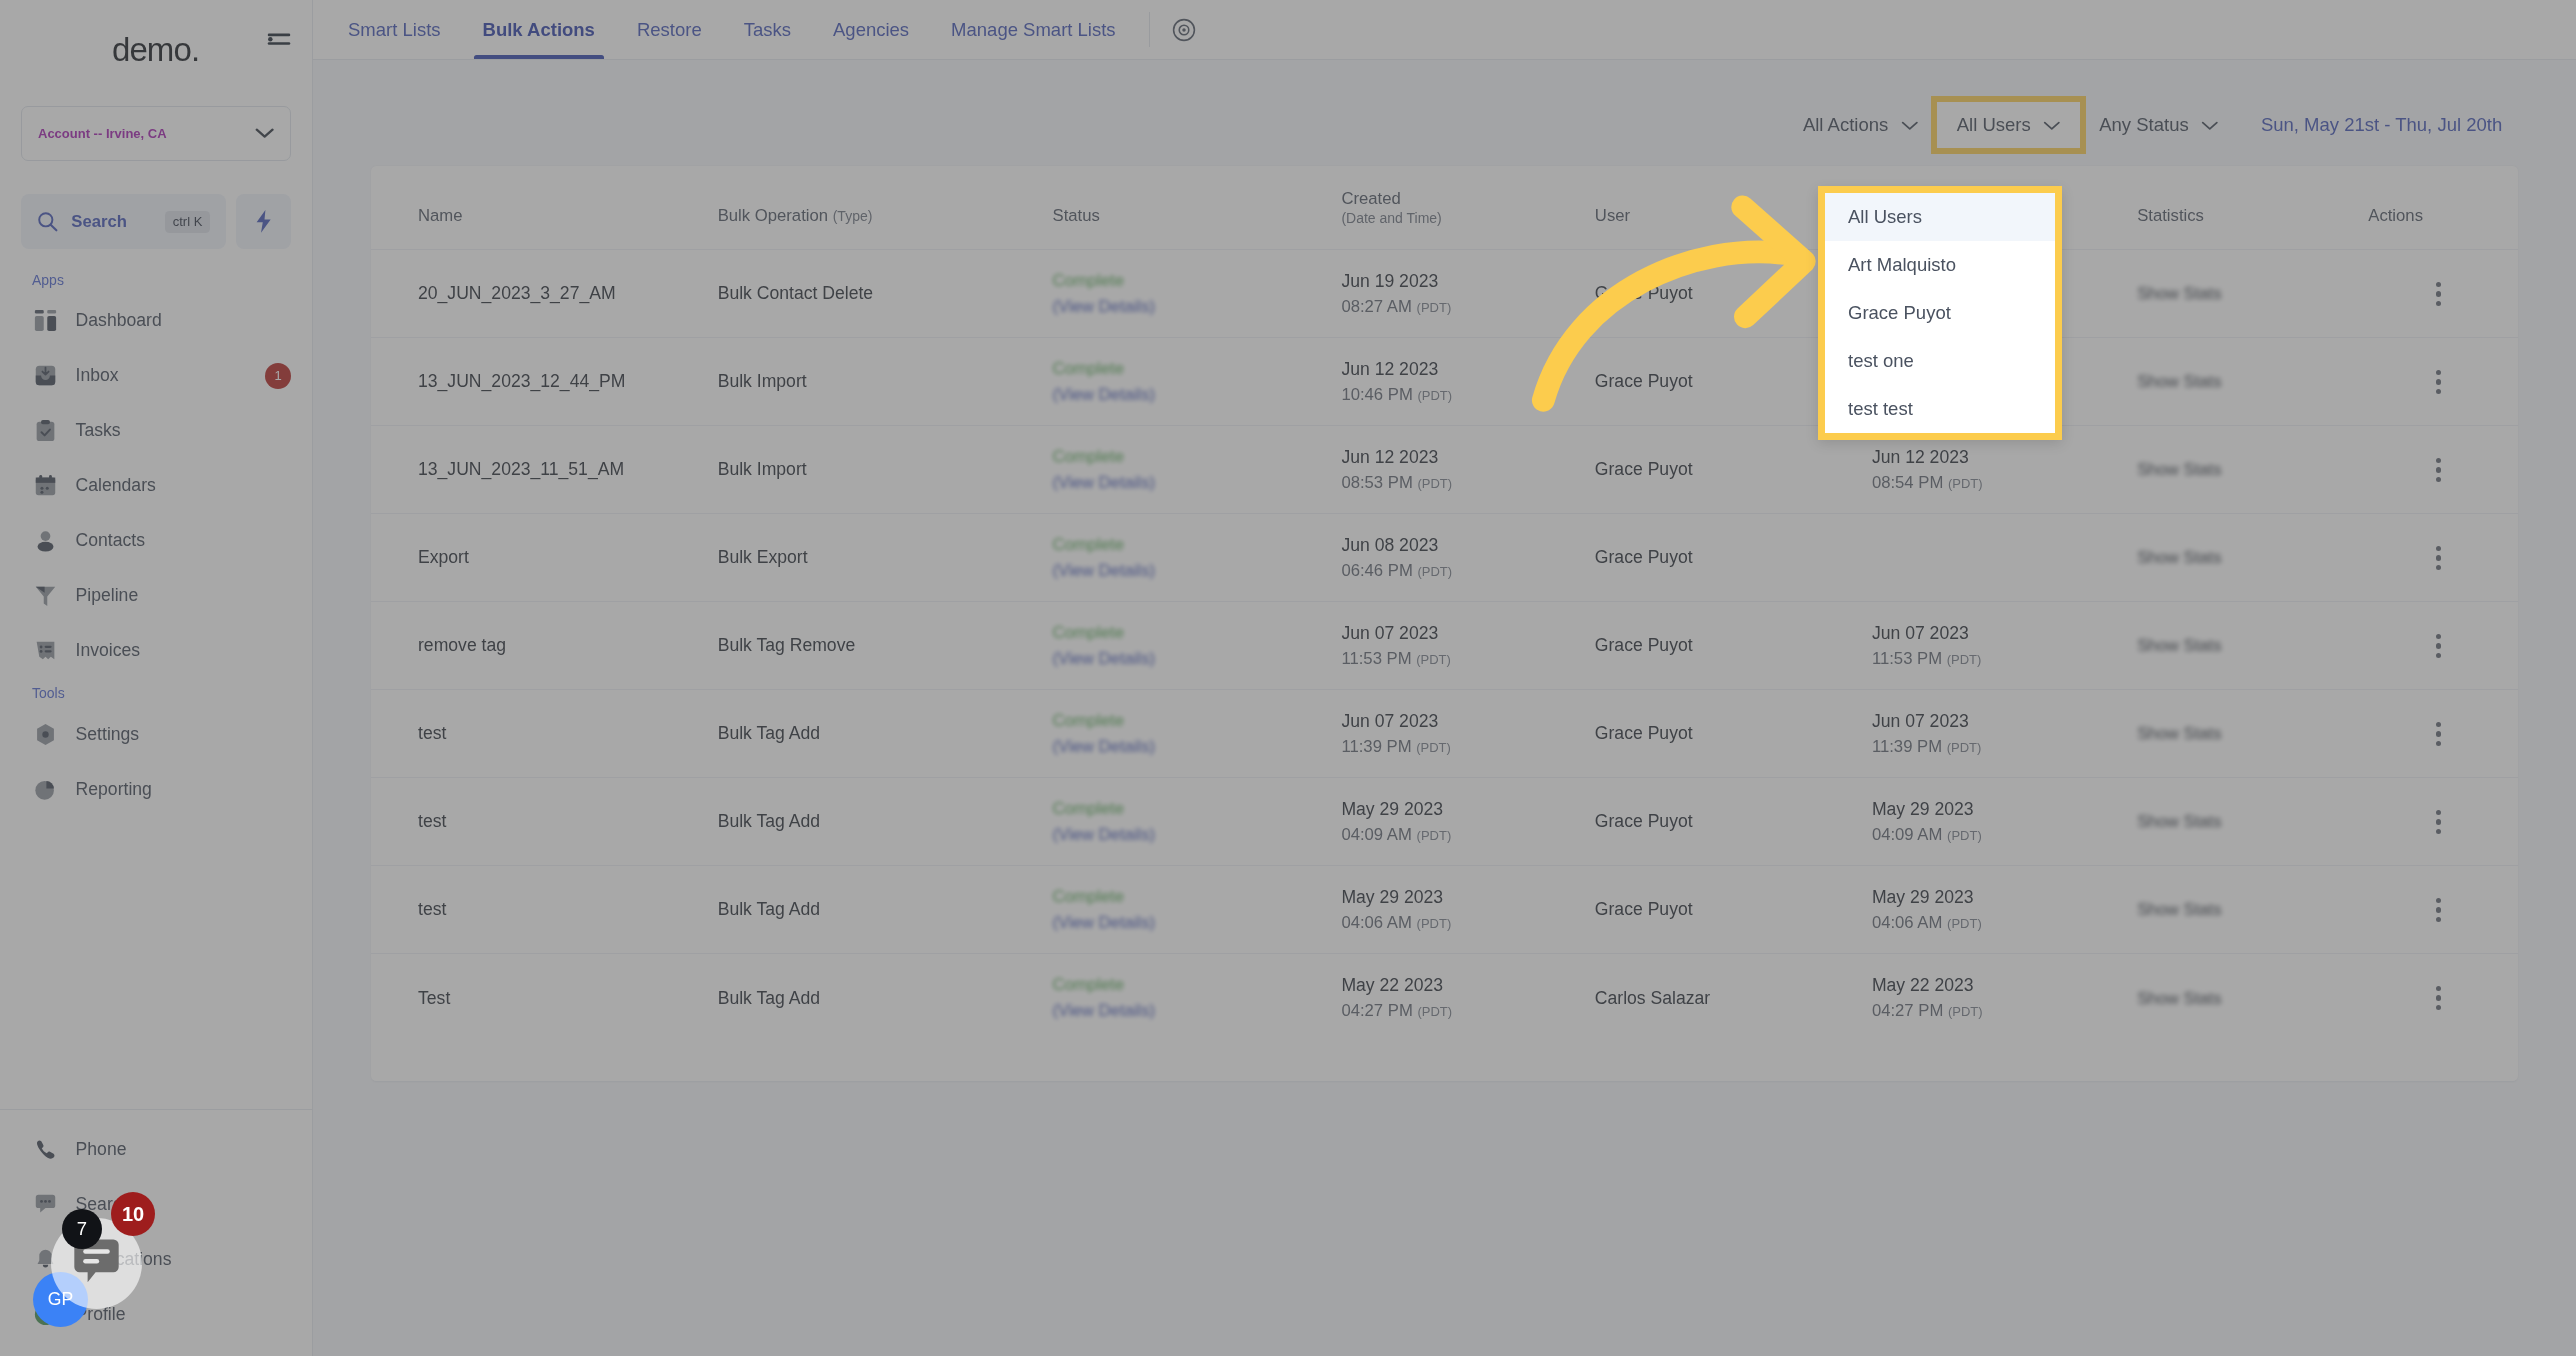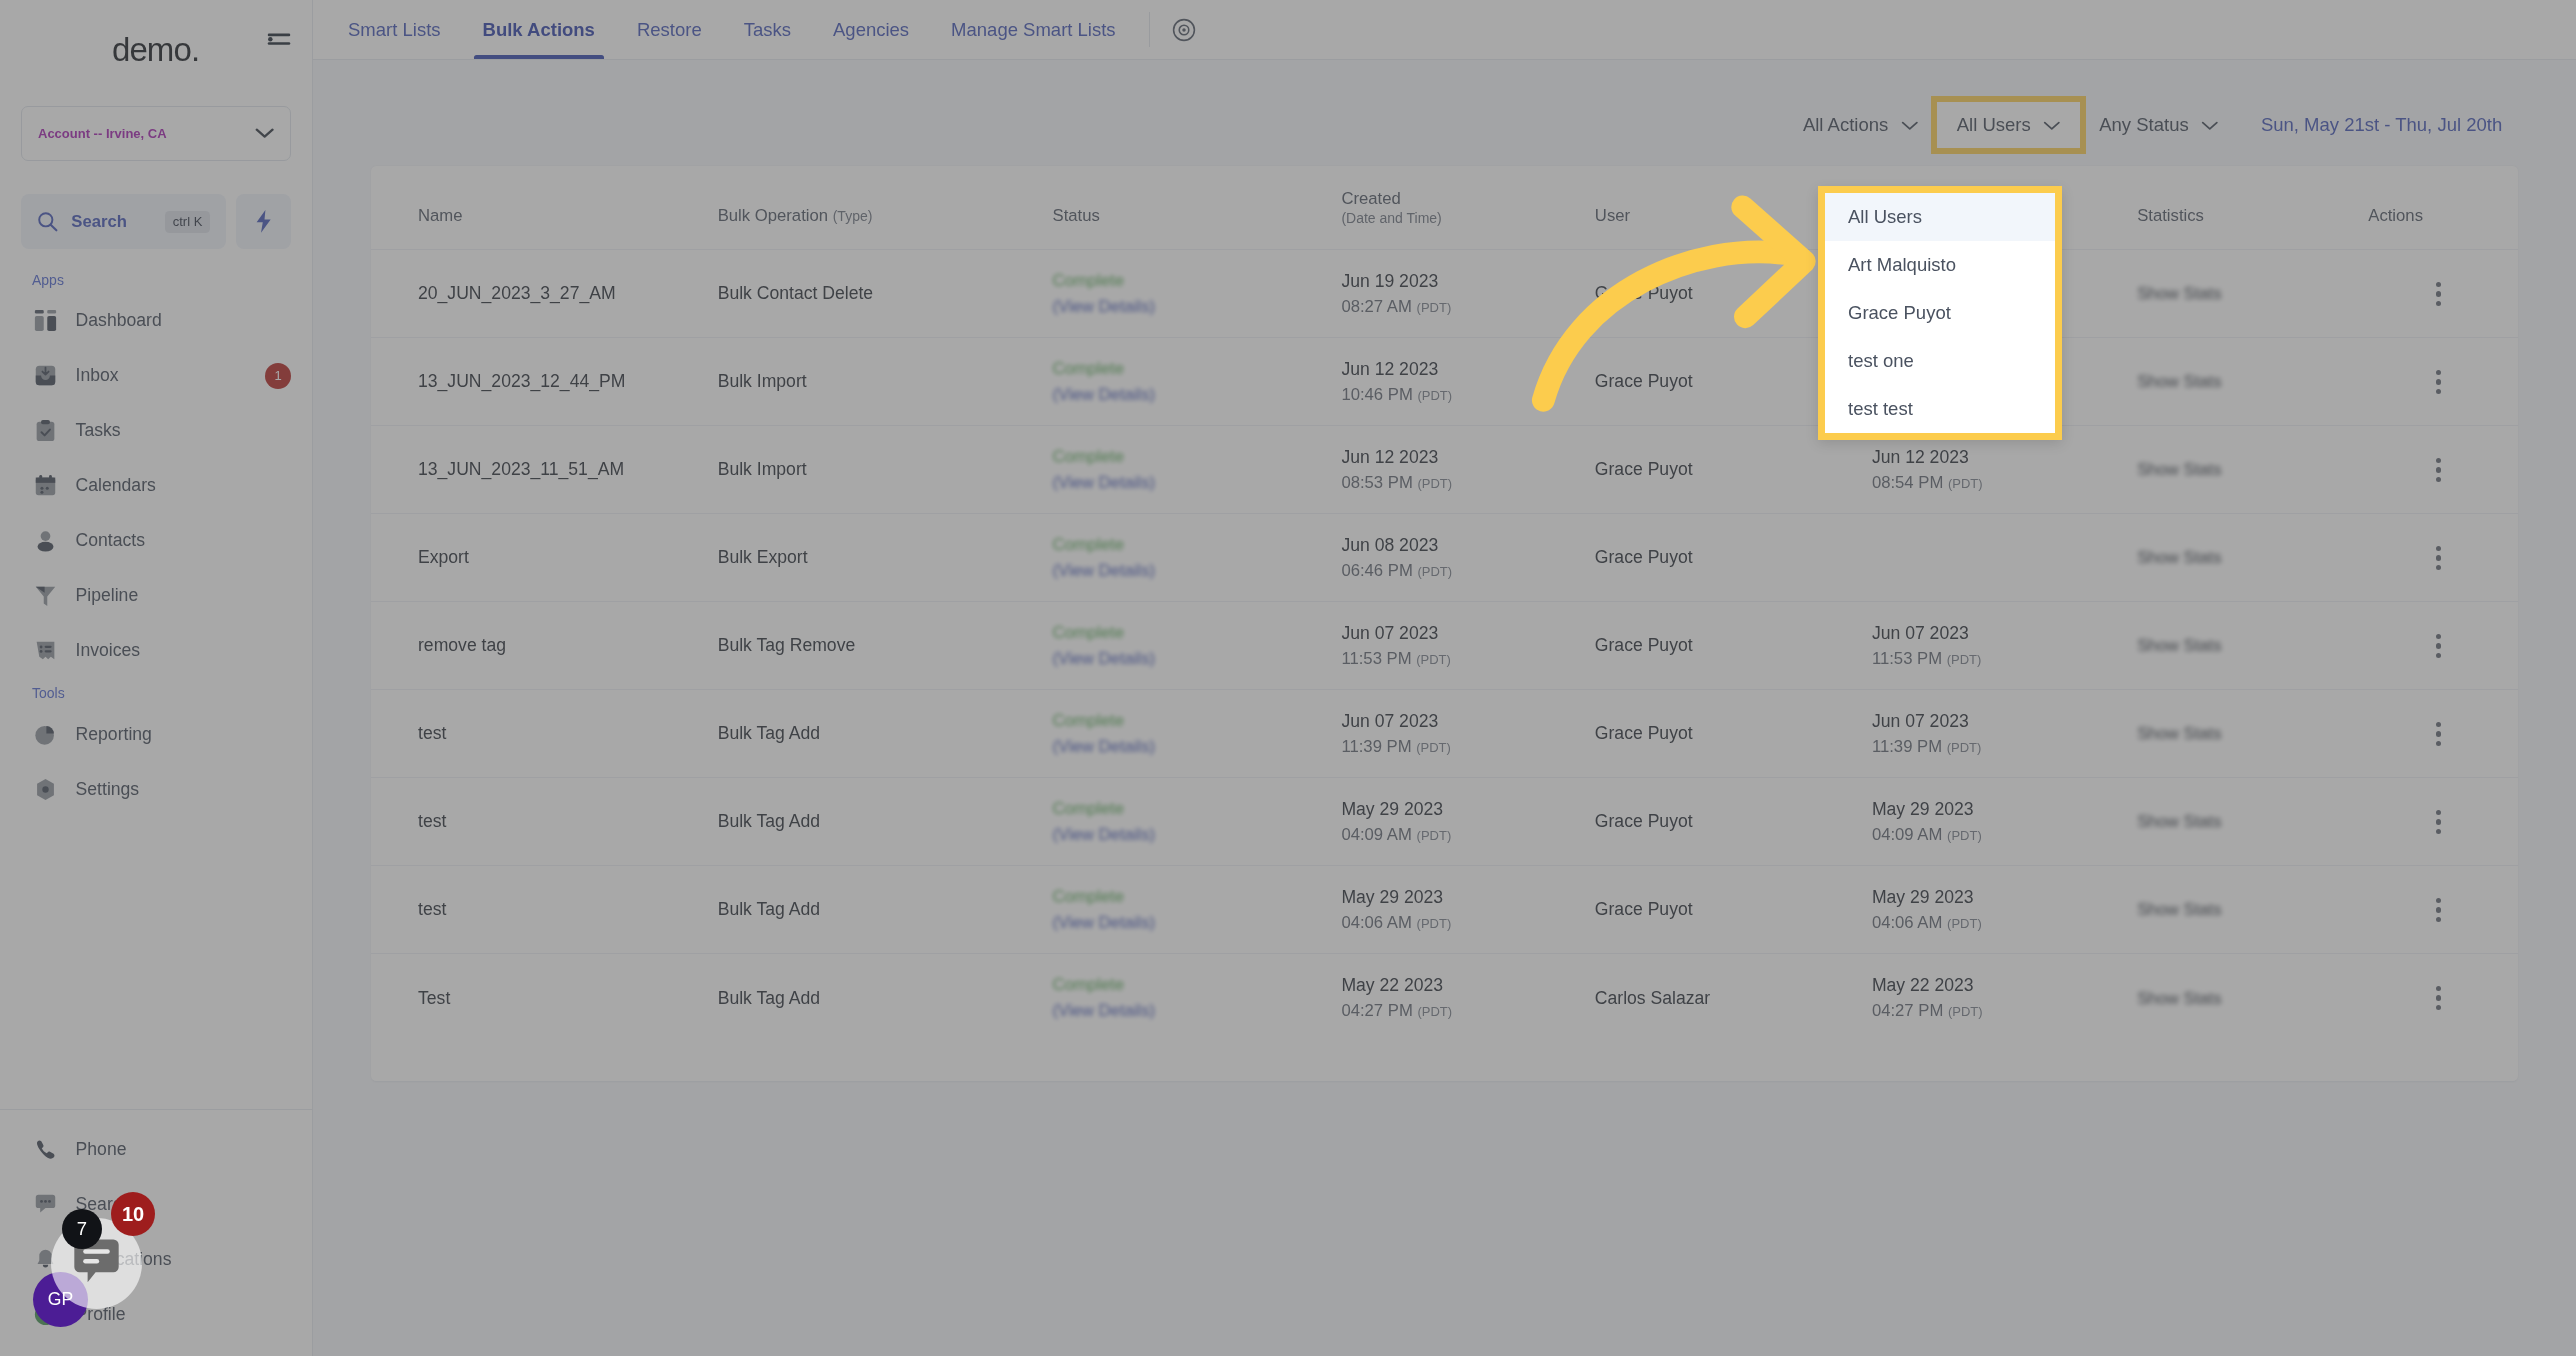--- a/index.html
+++ b/index.html
@@ -162,21 +162,21 @@
     background: #111317; color: #fff; border-radius: 50%; z-index: 56;
     display: flex; align-items: center; justify-content: center; font-size: 18.5px;
   }
   .chat-badge-red {
     position: absolute; left: 111px; top: 1192px; width: 44px; height: 44px;
     background: #9e1d1d; color: #fff; border-radius: 50%; z-index: 57;
     display: flex; align-items: center; justify-content: center; font-size: 20px; font-weight: 700;
   }
   .avatar-gp {
     position: absolute; left: 33px; top: 1272px; width: 55px; height: 55px;
-    background: #4c1d95; border-radius: 50%; color: #fff; font-size: 17.6px;
+    background: #3b82f6; border-radius: 50%; color: #fff; font-size: 17.6px;
     display: flex; align-items: center; justify-content: center; z-index: 54;
   }
 </style>
 </head>
 <body>
 
 <div id="app">
 
   <aside class="sidebar">
     <div class="logo-row">
@@ -293,34 +293,34 @@
           </span>
           <span class="lbl">Invoices</span>
         </div>
       </div>
 
       <div>
         <div class="group-title">Tools</div>
         <div class="nav-item">
           <span class="ico">
             <svg width="23" height="23" viewBox="0 0 26 26">
+                <path d="M13 1l9.5 5.5v13L13 25 3.5 19.5v-13z" fill="#8a9099"></path>
+                <circle cx="13" cy="13" r="3.6" fill="#3b4453"></circle>
+              </svg>
+          </span>
+          <span class="lbl">Settings</span>
+        </div>
+        <div class="nav-item">
+          <span class="ico">
+            <svg width="23" height="23" viewBox="0 0 26 26">
                 <circle cx="12" cy="14" r="10.5" fill="#8a9099"></circle>
                 <path d="M14 3.5V12h8.5A8.7 8.7 0 0014 3.5z" fill="#3b4453"></path>
               </svg>
           </span>
           <span class="lbl">Reporting</span>
-        </div>
-        <div class="nav-item">
-          <span class="ico">
-            <svg width="23" height="23" viewBox="0 0 26 26">
-                <path d="M13 1l9.5 5.5v13L13 25 3.5 19.5v-13z" fill="#8a9099"></path>
-                <circle cx="13" cy="13" r="3.6" fill="#3b4453"></circle>
-              </svg>
-          </span>
-          <span class="lbl">Settings</span>
         </div>
       </div>
     </div>
 
     <div class="sidebar-bottom">
       <div class="nav-item">
         <span class="ico">
           <svg width="23" height="23" viewBox="0 0 26 26">
               <path d="M4 4c2-2 4-1 5 1l1.5 3c.6 1.2.2 2-0.7 2.8l-1 .9c1.2 2.6 3 4.4 5.6 5.6l.9-1c.8-.9 1.6-1.3 2.8-.7l3 1.5c2 1 3 3 1 5-2.4 2.4-6.5 1.3-11-3.2S1.6 6.4 4 4z" fill="#3b4453"></path>
             </svg>

